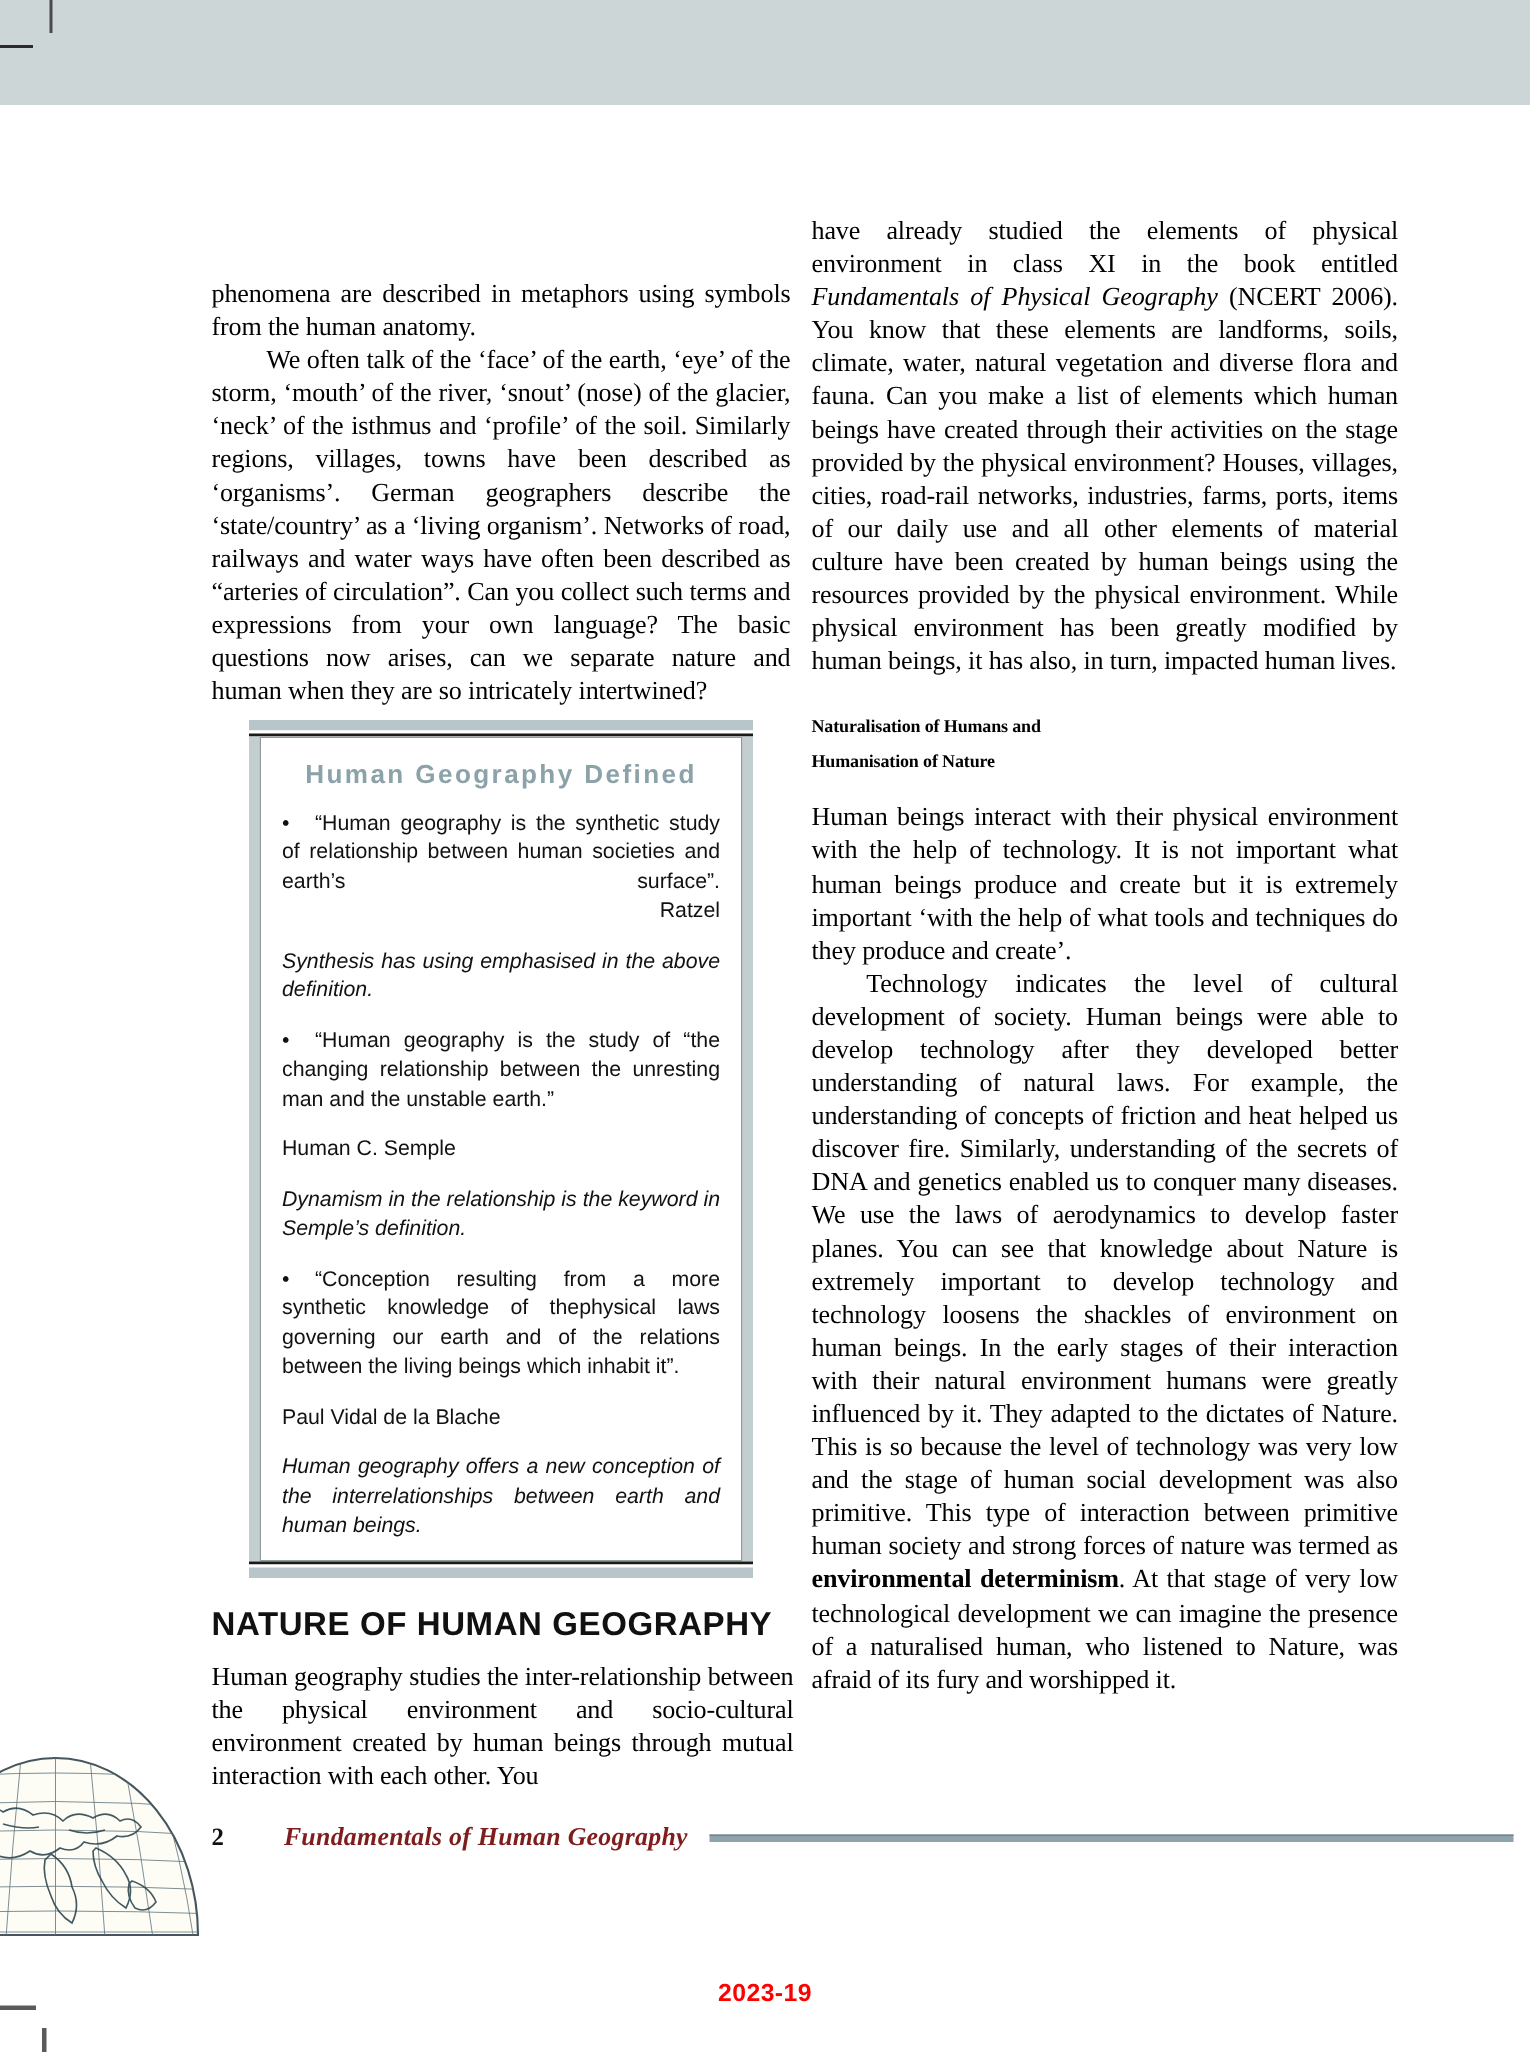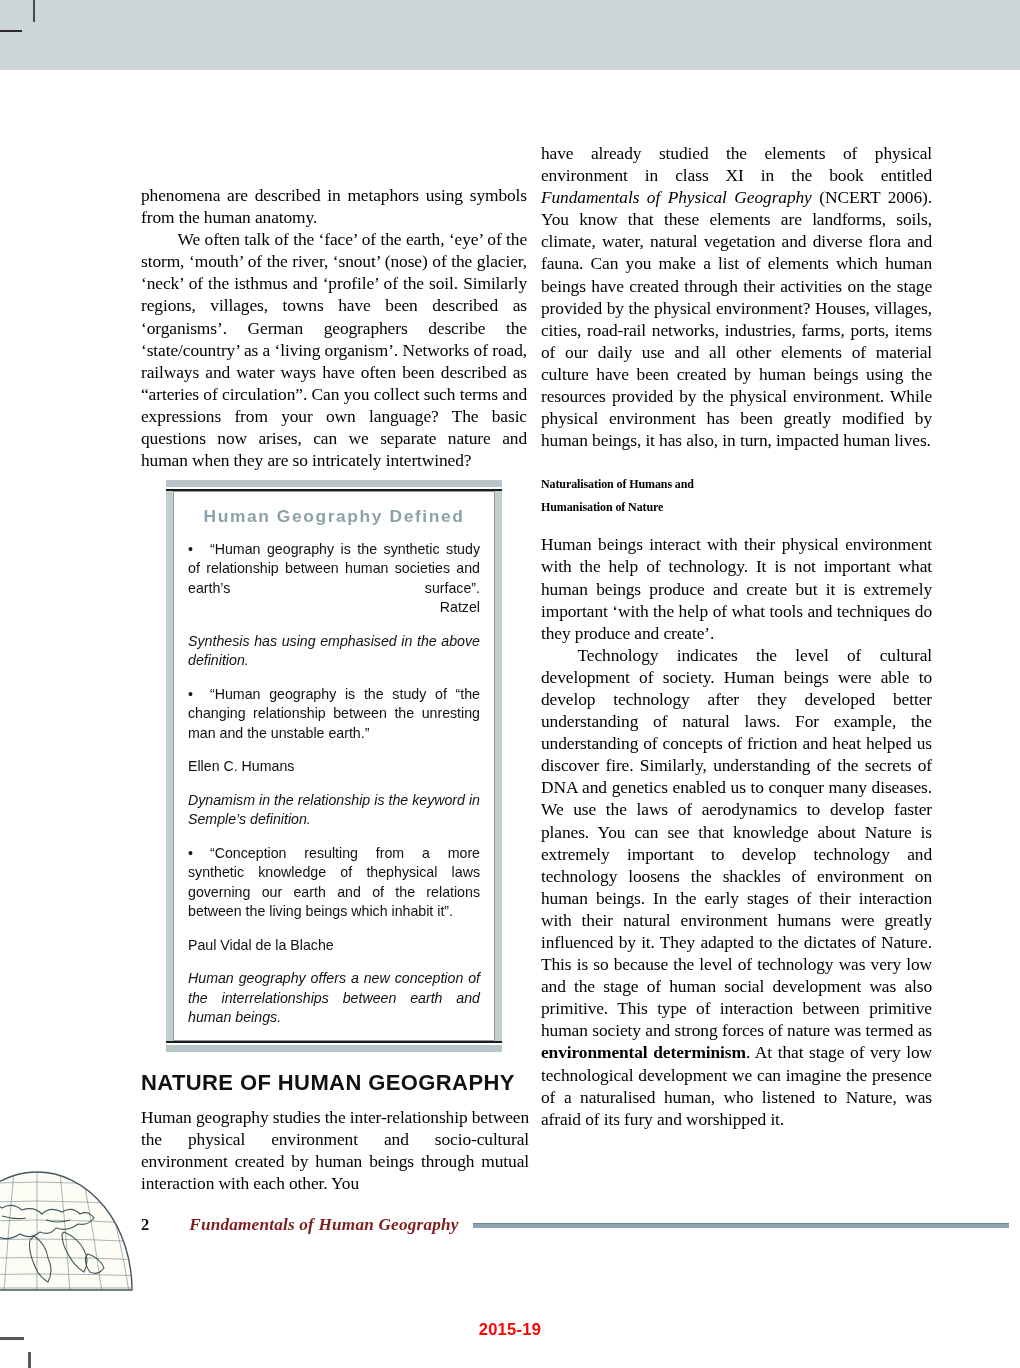--- a/index.html
+++ b/index.html
@@ -251,21 +251,21 @@
     <div class="box-frame">
       <div class="box-inner">
 
         <div class="box-title">Human Geography Defined</div>
 
         <p class="bullet-para clearfix"><span class="bullet">•</span><span>“Human geography is the synthetic study of relationship between human societies and earth’s surface”.</span><span style="display:inline-block;width:100%;text-align:right;">Ratzel</span></p>
 
         <p class="note">Synthesis has using emphasised in the above definition.</p>
 
         <p class="bullet-para"><span class="bullet">•</span><span>“Human geography is the study of “the changing relationship between the unresting man and the unstable earth.”</span></p>
-        <p class="attrib">Ellen C. Humans</p>
+        <p class="attrib">Human C. Semple</p>
 
         <p class="note">Dynamism in the relationship is the keyword in Semple’s definition.</p>
 
         <p class="bullet-para"><span class="bullet">•</span><span>“Conception resulting from a more synthetic knowledge of thephysical laws governing our earth and of the relations between the living beings which inhabit it”.</span></p>
         <p class="attrib">Paul Vidal de la Blache</p>
 
         <p class="note last">Human geography offers a new conception of the interrelationships between earth and human beings.</p>
 
       </div>
     </div>
@@ -330,13 +330,13 @@
         <path d="M20 92 Q 28 98 26 108 Q 18 112 14 104 Q 12 96 18 92 Z"></path>
         <path d="M64 54 Q 78 58 88 56"></path>
         <path d="M30 50 Q 44 56 56 54"></path>
         <path d="M108 58 Q 120 62 132 58"></path>
       </g>
     </svg>
   </div>
 
 </div>
 
-<div class="year-mark">2015-19</div>
+<div class="year-mark">2023-19</div>
 
 </body></html>

